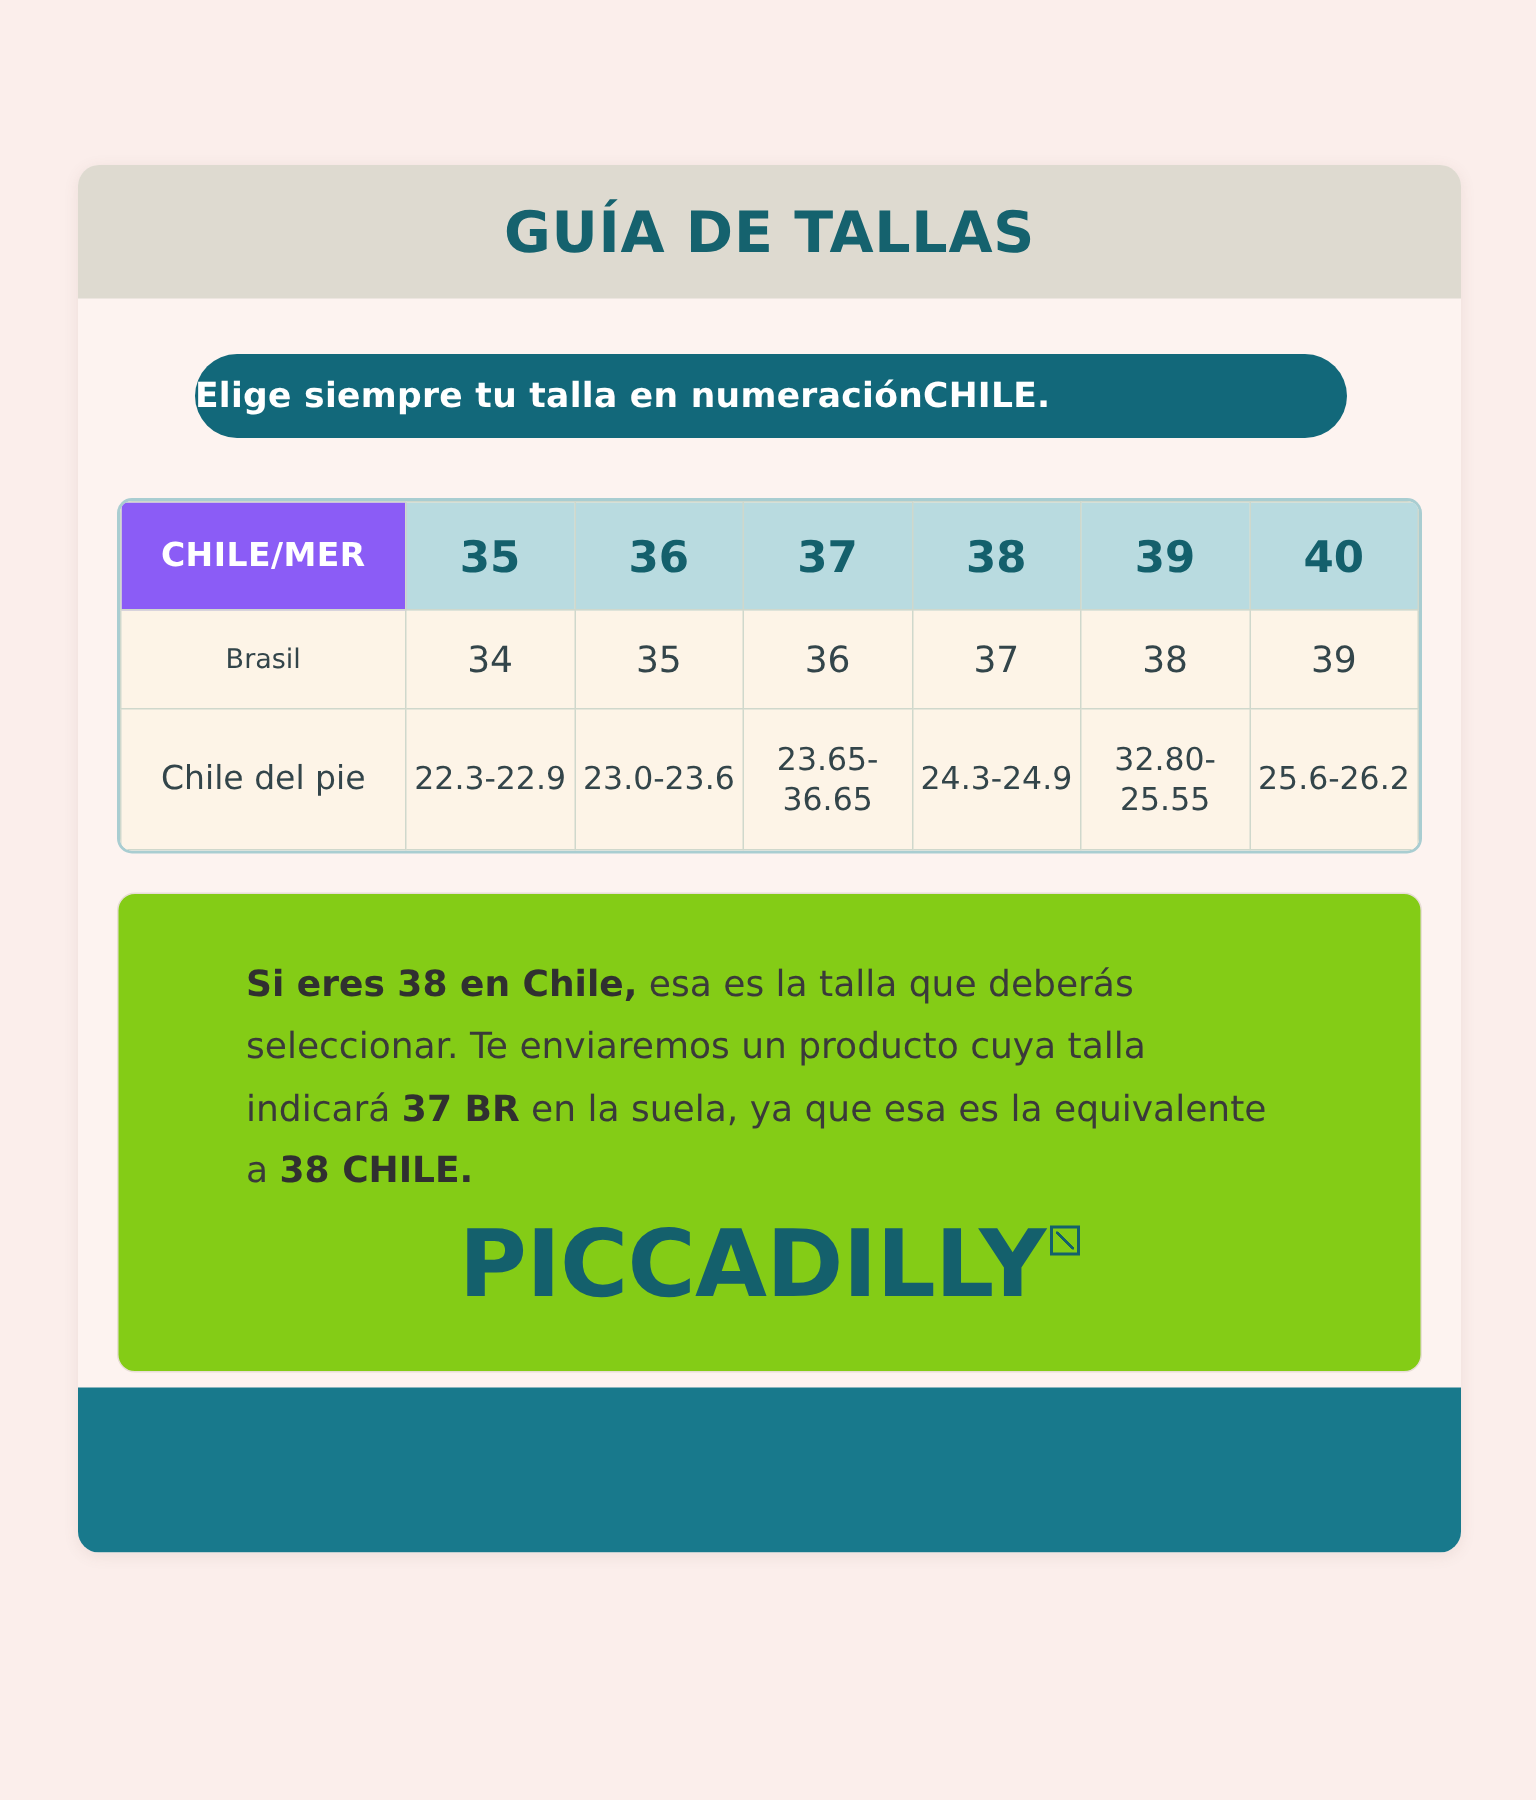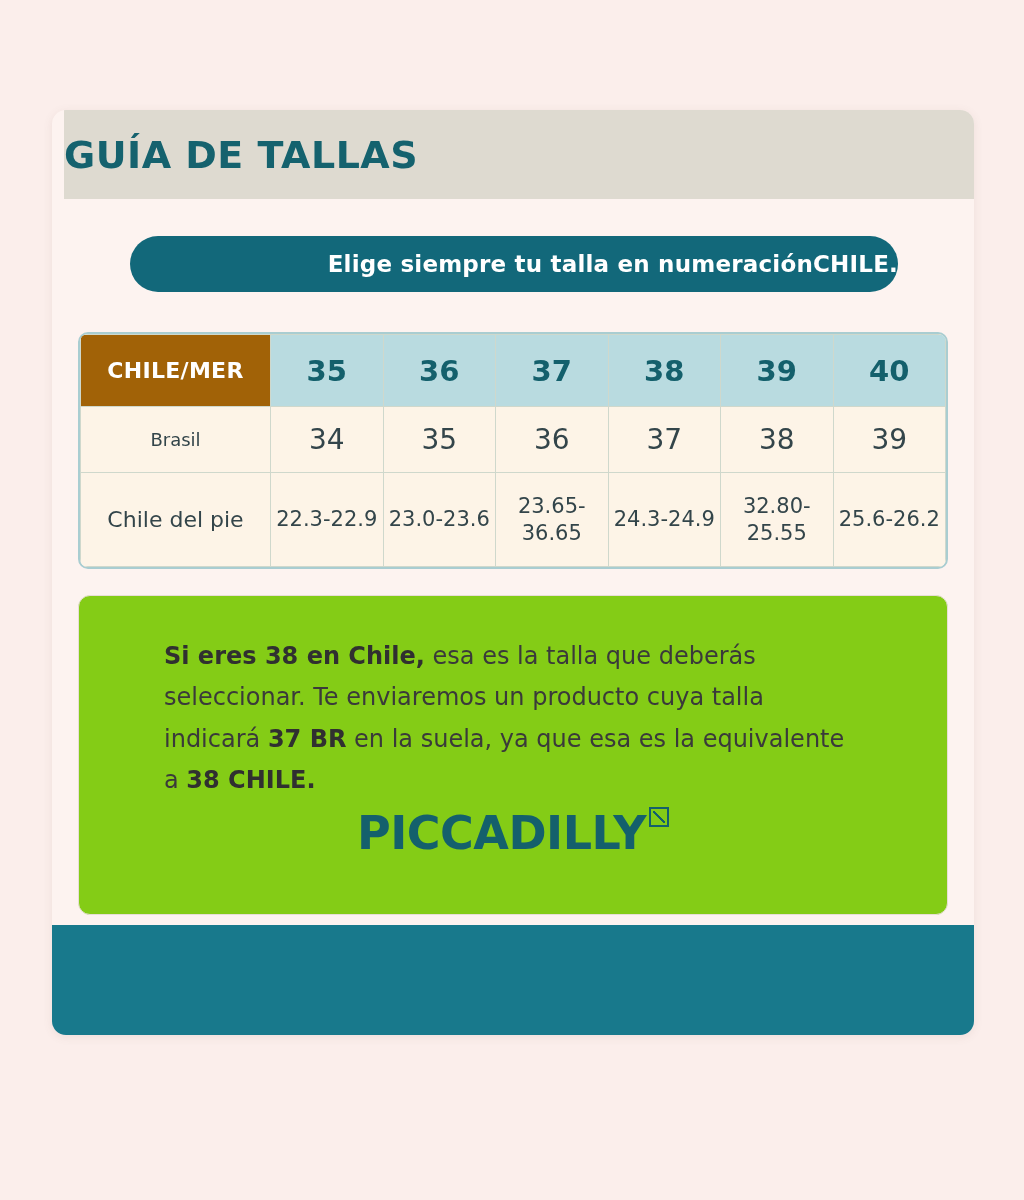--- a/index.html
+++ b/index.html
@@ -29,41 +29,40 @@
   }
 
   
   .card-header {
     position: absolute;
     left: 0; top: 0;
     width: 100%; height: 89px;
     background: #dedad0;
     display: flex;
     align-items: center;
-    justify-content: flex-start;
-    margin-left: 12px;
+    justify-content: center;
   }
   .card-header .title {
     font-size: 38px;
     font-weight: bold;
     letter-spacing: 0.5px;
     color: #15626e;
     font-family: "DejaVu Sans", sans-serif;
   }
 
   
   .pill {
     position: absolute;
     left: 78px; top: 126px;
     width: 768px; height: 56px;
     background: #12687a;
     border-radius: 28px;
     display: flex;
     align-items: center;
-    justify-content: flex-end;
+    justify-content: flex-start;
     color: #ffffff;
     font-size: 23px;
     font-weight: bold;
     letter-spacing: 0.2px;
     font-family: "DejaVu Sans", sans-serif;
   }
   .pill .strong { font-weight: bold; }
 
   
   .table-wrap {
@@ -89,31 +88,31 @@
   }
   
   tr.r-head td {
     height: 72px;
     background: #b9dbe0;
     font-size: 29px;
     font-weight: bold;
     color: #14606c;
   }
   tr.r-head td.label {
-    background: #a16207;
+    background: #8b5cf6;
     color: #ffffff;
     font-size: 22px;
     font-weight: bold;
     letter-spacing: 0.3px;
   }
   
   tr.r-br td {
     height: 66px;
     background: #fdf4e7;
-    font-size: 28px;
+    font-size: 24px;
     color: #33454a;
   }
   tr.r-br td.label { font-size: 18px; }
   
   tr.r-len td {
     height: 94px;
     background: #fdf4e7;
     font-size: 21px;
     color: #33454a;
     line-height: 1.25;
@@ -142,21 +141,21 @@
     font-family: "DejaVu Sans", sans-serif;
   }
   .note p b { font-weight: bold; color: #303030; }
 
   
   .brand {
     position: absolute;
     left: 0; top: 210px;
     width: 100%;
     text-align: center;
-    font-size: 46px;
+    font-size: 62px;
     font-weight: bold;
     letter-spacing: -0.5px;
     color: #14606c;
     font-family: "DejaVu Sans", sans-serif;
   }
   .brand .mark {
     display: inline-block;
     width: 20px; height: 20px;
     border: 2px solid #14606c;
     position: relative;

